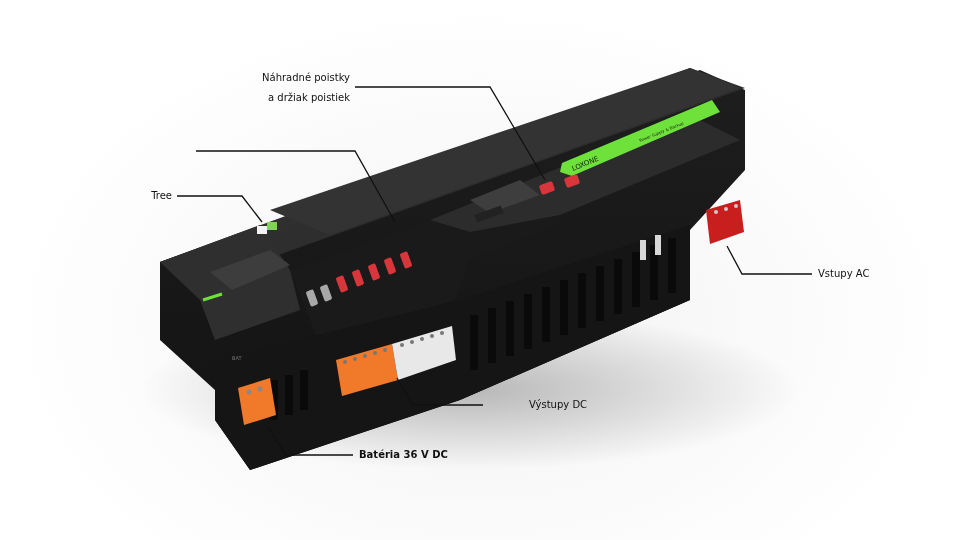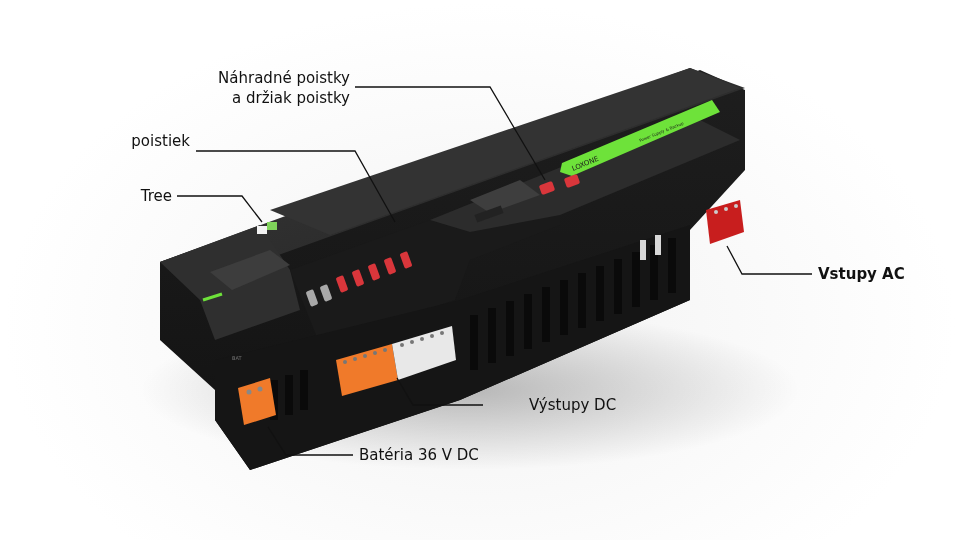--- a/index.html
+++ b/index.html
@@ -1,19 +1,19 @@
 <!DOCTYPE html>
 <html><head>
 <meta charset="utf-8">
 <style>
   html,body{margin:0;padding:0;}
   body{width:960px;height:540px;overflow:hidden;background:#ffffff;font-family:"DejaVu Sans","Liberation Sans",sans-serif;position:relative;}
   .stage{position:absolute;left:0;top:0;width:960px;height:540px;background:radial-gradient(ellipse at 50% 60%,#f2f2f2 0%,#ffffff 70%);}
   svg.device{position:absolute;left:0;top:0;width:960px;height:540px;}
-  .label{position:absolute;font-size:15px;line-height:20px;color:#111;white-space:nowrap;}
+  .label{position:absolute;font-size:10px;line-height:20px;color:#111;white-space:nowrap;}
   .label.right{text-align:right;}
   .brand{font-family:"DejaVu Sans",sans-serif;}
 </style>
 </head>
 <body>
 
 <div class="stage">
 <svg class="device" viewBox="0 0 960 540">
   <defs>
     <linearGradient id="topG" x1="0" y1="0" x2="1" y2="1">
@@ -123,35 +123,34 @@
     <polyline points="196,151 355,151 395,222"></polyline>
     <polyline points="177,196 242,196 262,222"></polyline>
     <polyline points="727,246 742,274 812,274"></polyline>
     <polyline points="397,378 413,405 483,405"></polyline>
     <polyline points="268,427 286,455 353,455"></polyline>
   </g>
 </svg>
 
 <div class="label right" style="left:170px;top:68px;width:180px;">
   <div>Náhradné poistky</div>
-  <div>a držiak poistky</div>
+  <div>a držiak poistiek</div>
 </div>
 
 <div class="label right" style="left:60px;top:131px;width:130px;">
-  <div>poistiek</div>
 </div>
 
 <div class="label right" style="left:100px;top:186px;width:72px;">
   <div>Tree</div>
 </div>
 
-<div class="label" style="left:818px;top:264px;font-weight:bold;">
+<div class="label" style="left:818px;top:264px;">
   <div>Vstupy AC</div>
 </div>
 
 <div class="label" style="left:489px;top:395px;margin-left:40px;">
   <div>Výstupy DC</div>
 </div>
 
-<div class="label" style="left:359px;top:445px;">
+<div class="label" style="left:359px;top:445px;font-weight:bold;">
   <div>Batéria 36 V DC</div>
 </div>
 </div>
 
 </body></html>

